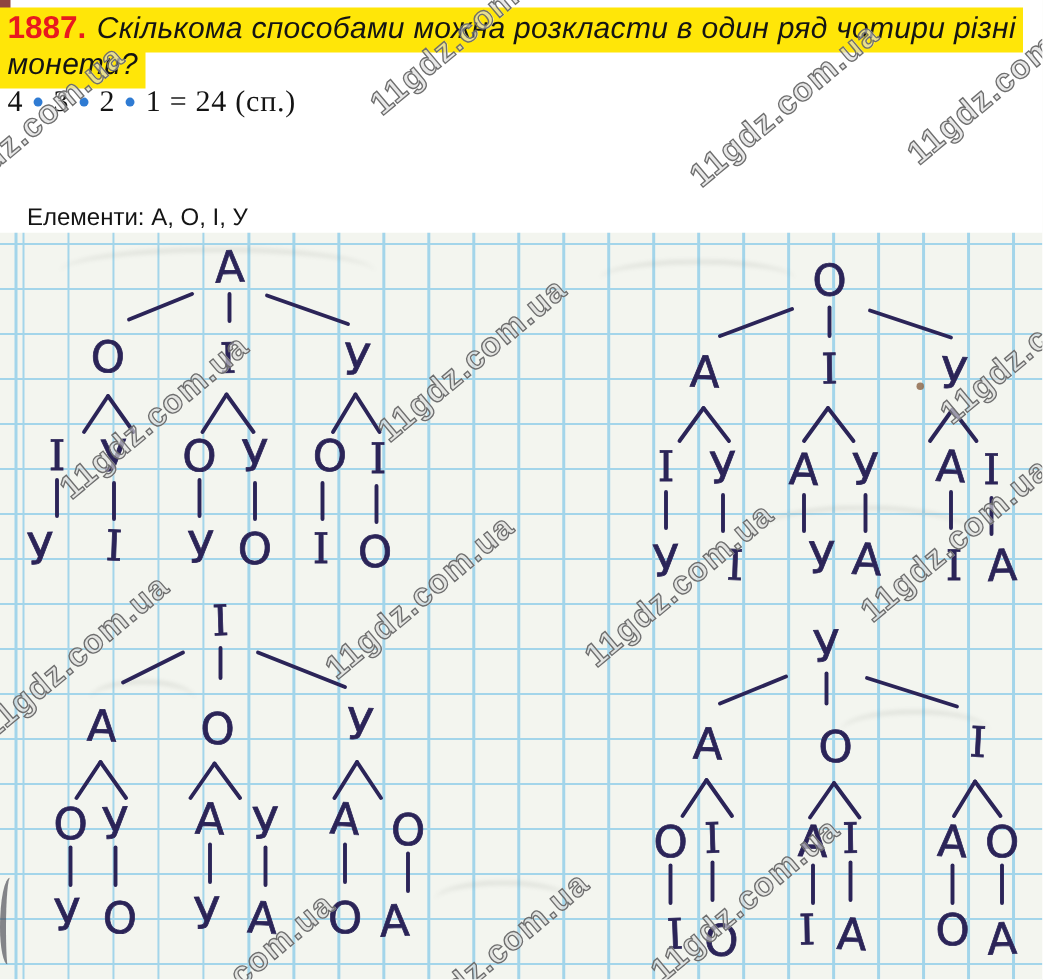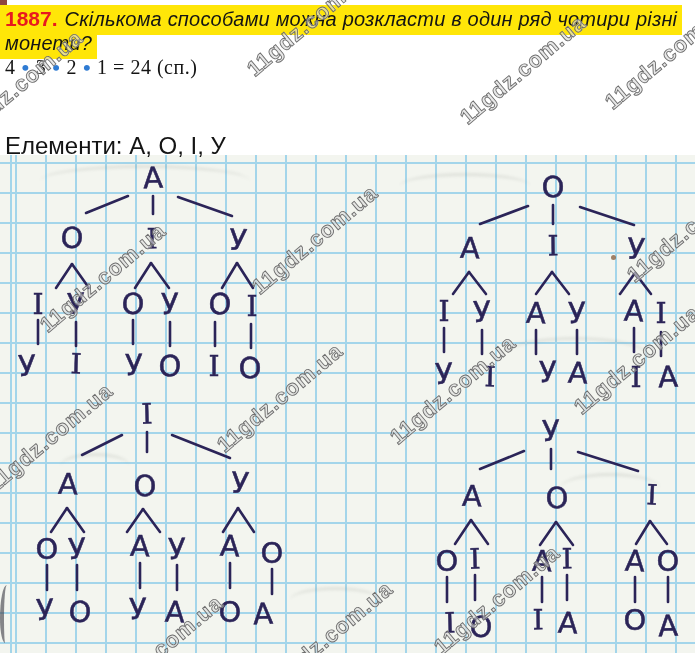--- a/index.html
+++ b/index.html
@@ -25,21 +25,21 @@
     position:absolute;left:0;top:0;width:695px;height:155px;
     background:#fff;z-index:2;
   }
   .line{position:absolute;left:0;white-space:nowrap;line-height:25px;}
   .hl{background:var(--hl);padding:1px 5px 2px 5px;display:inline-block;}
   .pnum{
     color:var(--red);font-weight:bold;font-size:21px;
     padding-right:7px;font-style:normal;
   }
   .stmt{font-style:italic;font-size:20px;color:#141414;letter-spacing:0.2px;}
-  .plainline{font-size:24px;color:#141414;padding-left:5px;}
+  .plainline{font-size:16px;color:#141414;padding-left:18px;}
   .solution{font-size:20px;color:#141414;padding-left:5px;letter-spacing:0.5px;font-family:Liberation Serif, serif;}
   .solution .dot{color:var(--blue);font-size:22px;font-weight:bold;padding:0 6px;vertical-align:-1px;}
   .edge-mark{
     position:absolute;left:0;top:0;width:7px;height:46px;
     background:#7b241e;opacity:.85;
   }
   
   .grid-area{
     position:absolute;left:0;top:155px;width:695px;height:498px;
     background-color:var(--paper);

